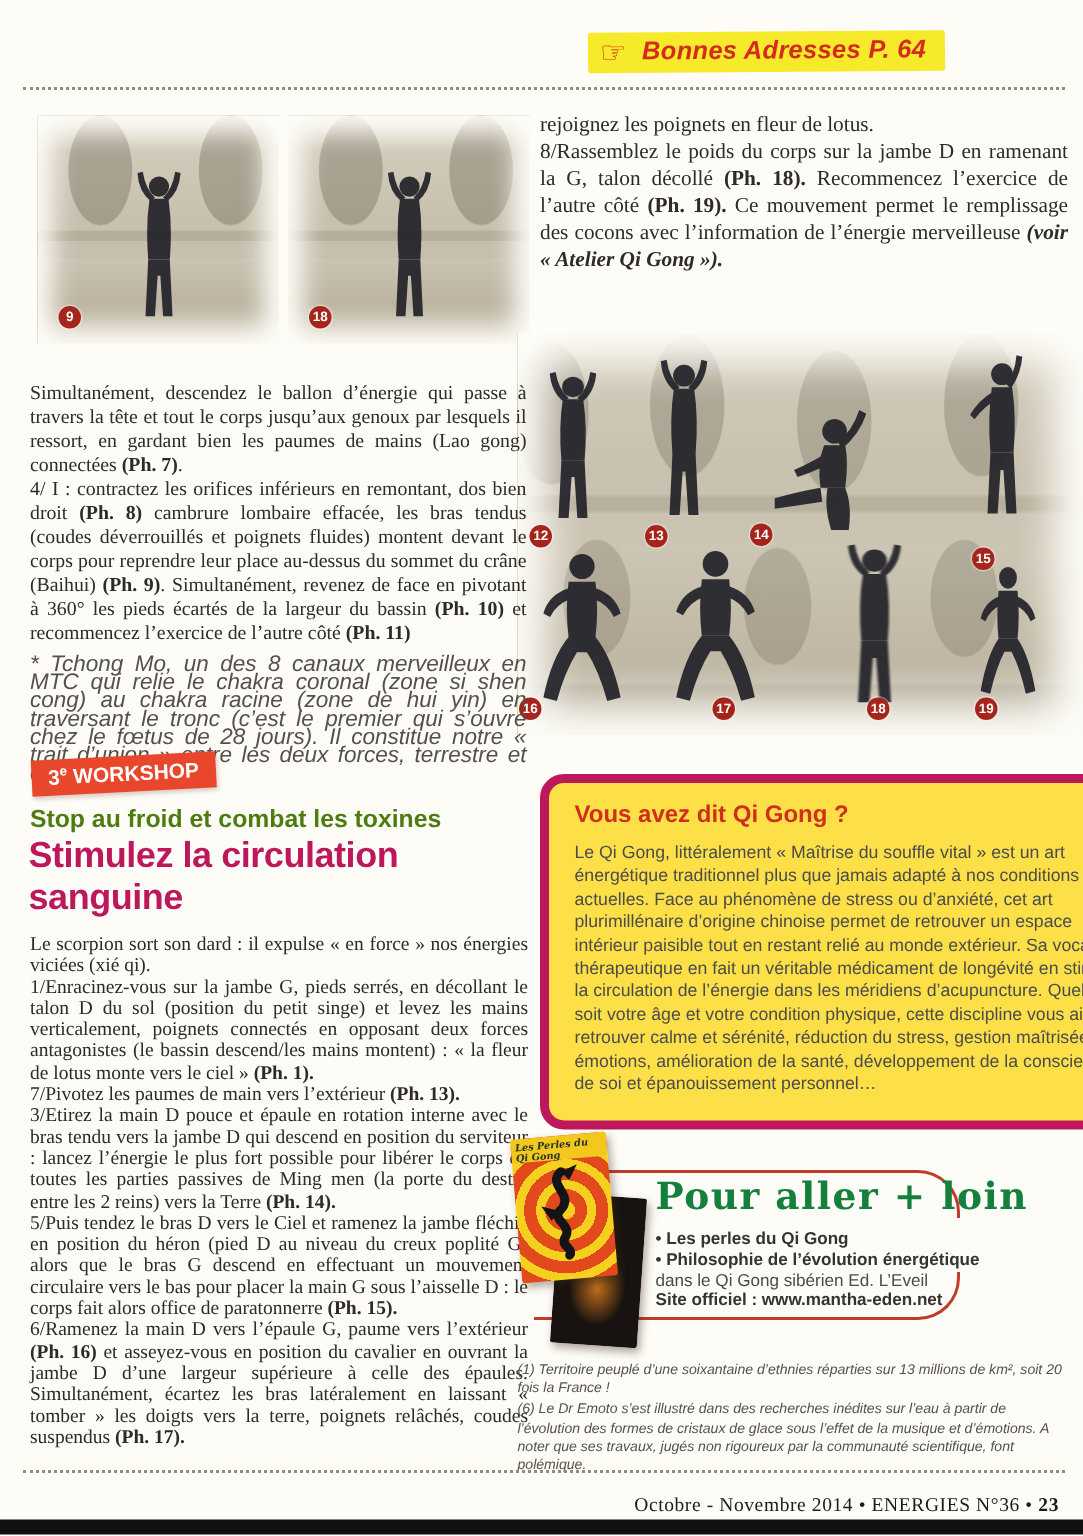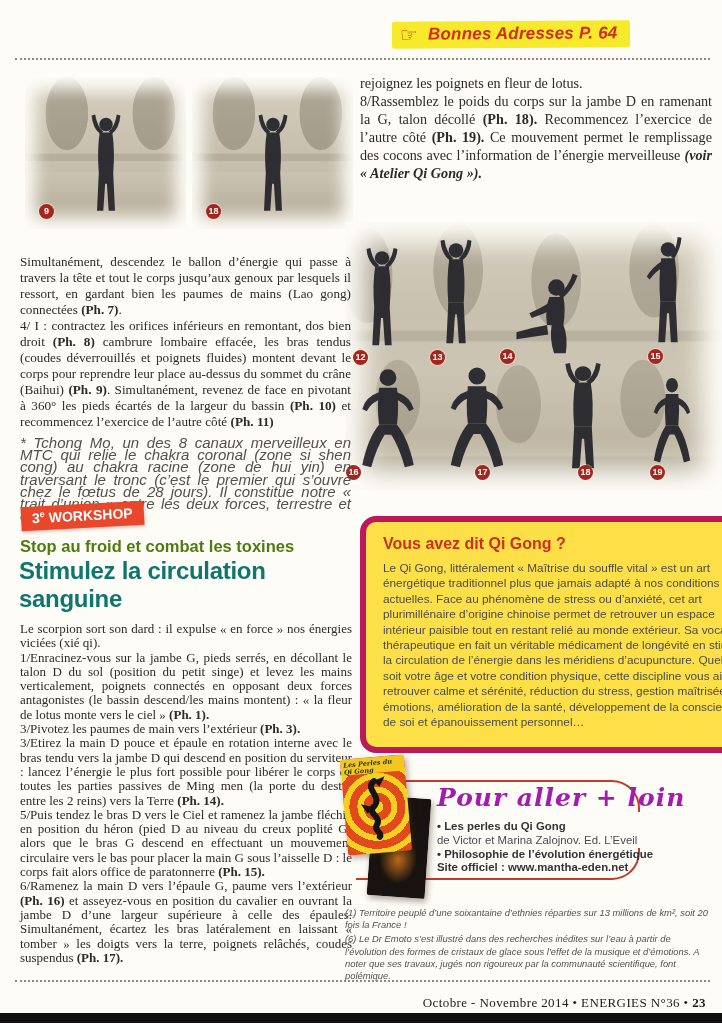--- a/index.html
+++ b/index.html
@@ -84,21 +84,21 @@
     transform:rotate(-3deg); box-shadow:1px 2px 3px rgba(120,60,40,.25);
   }
   .wk-badge sup{font-size:9px;}
   .wk-kicker{
     position:absolute; left:20px; top:537px; width:332px;
     color:#4d7c0f; font-family:"Liberation Sans", sans-serif;
     font-weight:bold; font-size:16.5px;
   }
   .wk-title{
     position:absolute; left:19px; top:557px; width:340px;
-    color:#0f766e; font-family:"Liberation Sans", sans-serif;
+    color:#be185d; font-family:"Liberation Sans", sans-serif;
     font-weight:bold; font-size:24px; letter-spacing:-.3px;
   }
   .wk-body{
     position:absolute; left:20px; top:590px; width:332px;
     font-size:13px; line-height:14.3px; text-align:justify;margin-top:32px;
   }
   .wk-body p{margin:0;}
   
   .qg-box{
     position:absolute; left:360px; top:516px; width:420px; height:237px;
@@ -119,22 +119,22 @@
     border-top:2px solid #c23b28; border-right:2px solid #c23b28;
     border-top-right-radius:28px;
   }
   .fr-bottom{
     position:absolute; left:356px; top:848px; width:282px; height:30px;
     border-bottom:2px solid #c23b28; border-right:2px solid #c23b28;
     border-bottom-right-radius:28px;
   }
   .fr-title{
     position:absolute; left:437px; top:783px;
-    color:#a21caf; font-family:"DejaVu Serif", serif;
-    font-style:italic; font-weight:bold; font-size:25px; letter-spacing:1px;
+    color:#15803d; font-family:"DejaVu Serif", serif;
+    font-weight:bold; font-size:25px; letter-spacing:1px;
     z-index:2;
   }
   .fr-list{
     position:absolute; left:437px; top:820px; width:272px; z-index:2;
     font-family:"Liberation Sans", sans-serif; font-size:11.4px;
     line-height:13.8px; color:#4a4a4c;
   }
   .fr-list .bold{font-weight:bold; color:#333335;}
   .book-front{
     position:absolute; left:344px; top:757px; width:64px; height:96px; z-index:3;
@@ -265,57 +265,57 @@
       </svg>
     <svg class="mfig" style="left:206px;top:136px;transform:scaleX(1.12)" width="64" height="118" viewBox="0 0 60 120">
         <use href="#fig-arms-up"></use>
       </svg>
     <svg class="mfig" style="left:298px;top:144px;transform:scaleX(.82)" width="58" height="108" viewBox="0 0 60 100">
         <use href="#fig-horse"></use>
       </svg>
     <span class="num" style="left:8px;top:128px">12</span>
     <span class="num" style="left:85px;top:128px">13</span>
     <span class="num" style="left:155px;top:127px">14</span>
-    <span class="num" style="left:303px;top:127px">15</span>
+    <span class="num" style="left:303px;top:143px">15</span>
     <span class="num" style="left:1px;top:243px">16</span>
     <span class="num" style="left:130px;top:243px">17</span>
     <span class="num" style="left:233px;top:243px">18</span>
     <span class="num" style="left:305px;top:243px">19</span>
   </div>
 
   <div class="col-left">
     <p style="margin:0"><span>Simultanément, descendez le ballon d’énergie qui passe à travers la tête et tout le corps jusqu’aux genoux par lesquels il ressort, en gardant bien les paumes de mains (Lao gong) connectées </span><span style="font-weight: bold;">(Ph. 7)</span><span>.</span></p>
     <p style="margin:0"><span>4/ I : contractez les orifices inférieurs en remontant, dos bien droit </span><span style="font-weight: bold;">(Ph. 8)</span><span> cambrure lombaire effacée, les bras tendus (coudes déverrouillés et poignets fluides) montent devant le corps pour reprendre leur place au-dessus du sommet du crâne (Baihui) </span><span style="font-weight: bold;">(Ph. 9)</span><span>. Simultanément, revenez de face en pivotant à 360° les pieds écartés de la largeur du bassin </span><span style="font-weight: bold;">(Ph. 10)</span><span> et recommencez l’exercice de l’autre côté </span><span style="font-weight: bold;">(Ph. 11)</span></p>
   </div>
   <div class="footnote-left">* Tchong Mo, un des 8 canaux merveilleux en MTC qui relie le chakra coronal (zone si shen cong) au chakra racine (zone de hui yin) en traversant le tronc (c’est le premier qui s’ouvre chez le fœtus de 28 jours). Il constitue notre « trait d’union » entre les deux forces, terrestre et céleste.</div>
 
   <div class="wk-badge"><span>3</span><sup>e</sup><span> WORKSHOP</span></div>
   <div class="wk-kicker">Stop au froid et combat les toxines</div>
   <div class="wk-title">Stimulez la circulation sanguine</div>
   <div class="wk-body">
     <p><span>Le scorpion sort son dard : il expulse « en force » nos énergies viciées (xié qi).</span></p>
     <p><span>1/Enracinez-vous sur la jambe G, pieds serrés, en décollant le talon D du sol (position du petit singe) et levez les mains verticalement, poignets connectés en opposant deux forces antagonistes (le bassin descend/les mains montent) : « la fleur de lotus monte vers le ciel » </span><span style="font-weight: bold;">(Ph. 1).</span></p>
-    <p><span>3/Pivotez les paumes de main vers l’extérieur </span><span style="font-weight: bold;">(Ph. 3).</span></p>
+    <p><span>7/Pivotez les paumes de main vers l’extérieur </span><span style="font-weight: bold;">(Ph. 13).</span></p>
     <p><span>3/Etirez la main D pouce et épaule en rotation interne avec le bras tendu vers la jambe D qui descend en position du serviteur : lancez l’énergie le plus fort possible pour libérer le corps de toutes les parties passives de Ming men (la porte du destin entre les 2 reins) vers la Terre </span><span style="font-weight: bold;">(Ph. 14).</span></p>
     <p><span>5/Puis tendez le bras D vers le Ciel et ramenez la jambe fléchie en position du héron (pied D au niveau du creux poplité G) alors que le bras G descend en effectuant un mouvement circulaire vers le bas pour placer la main G sous l’aisselle D : le corps fait alors office de paratonnerre </span><span style="font-weight: bold;">(Ph. 15).</span></p>
     <p><span>6/Ramenez la main D vers l’épaule G, paume vers l’extérieur </span><span style="font-weight: bold;">(Ph. 16)</span><span> et asseyez-vous en position du cavalier en ouvrant la jambe D d’une largeur supérieure à celle des épaules. Simultanément, écartez les bras latéralement en laissant « tomber » les doigts vers la terre, poignets relâchés, coudes suspendus </span><span style="font-weight: bold;">(Ph. 17).</span></p>
   </div>
 
   <div class="qg-box">
     <p class="qg-title">Vous avez dit Qi Gong ?</p>
     <p class="qg-text">Le Qi Gong, littéralement « Maîtrise du souffle vital » est un art énergétique traditionnel plus que jamais adapté à nos conditions de vie actuelles. Face au phénomène de stress ou d’anxiété, cet art plurimillénaire d’origine chinoise permet de retrouver un espace intérieur paisible tout en restant relié au monde extérieur. Sa vocation thérapeutique en fait un véritable médicament de longévité en stimulant la circulation de l’énergie dans les méridiens d’acupuncture. Quel que soit votre âge et votre condition physique, cette discipline vous aidera à retrouver calme et sérénité, réduction du stress, gestion maîtrisée des émotions, amélioration de la santé, développement de la conscience de soi et épanouissement personnel…</p>
   </div>
 
   <div class="fr-top"></div>
   <div class="fr-bottom"></div>
   <div class="fr-title">Pour aller + loin</div>
   <div class="fr-list">
     <div class="bold">• Les perles du Qi Gong</div>
-    <div>de Victor et Marina Zalojnov. Ed. L’Eveil</div>
     <div class="bold">• Philosophie de l’évolution énergétique</div>
+    <div>dans le Qi Gong sibérien Ed. L’Eveil</div>
     <div class="bold">Site officiel : www.mantha-eden.net</div>
   </div>
   <div class="book-front">
     <div class="band"></div>
     <div class="cover-title">Les Perles du Qi Gong</div>
     <svg class="dragon" width="50" height="66" viewBox="0 0 50 66">
       <path d="M25 6 C14 14 34 22 22 32 C16 38 30 42 24 50 C20 56 30 58 26 62" stroke="#141414" stroke-width="6" fill="none" stroke-linecap="round"></path>
       <path d="M25 6 L36 2 L30 12 Z" fill="#141414"></path>
       <path d="M22 32 L10 28 L16 38 Z" fill="#141414"></path>
     </svg>

